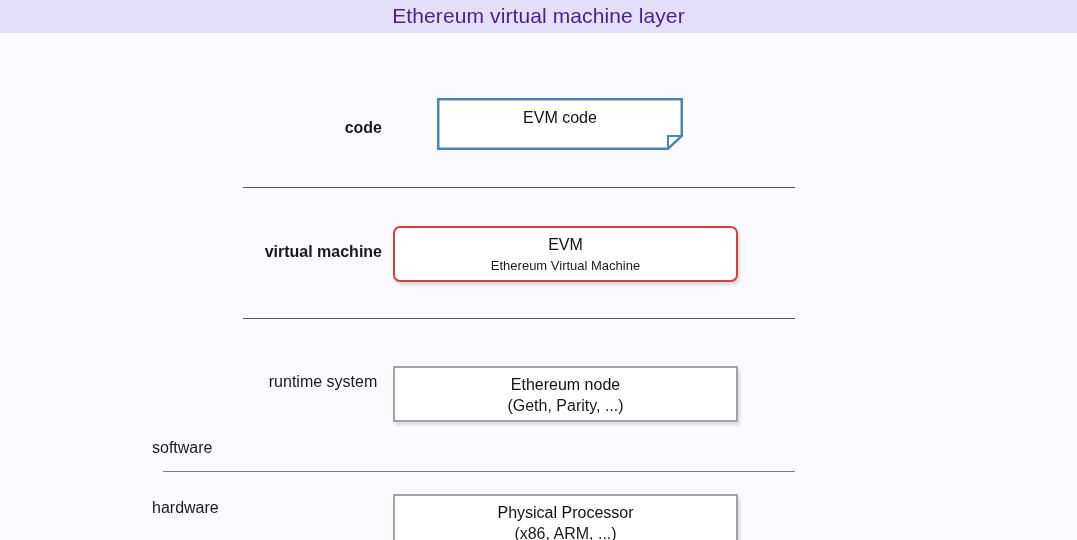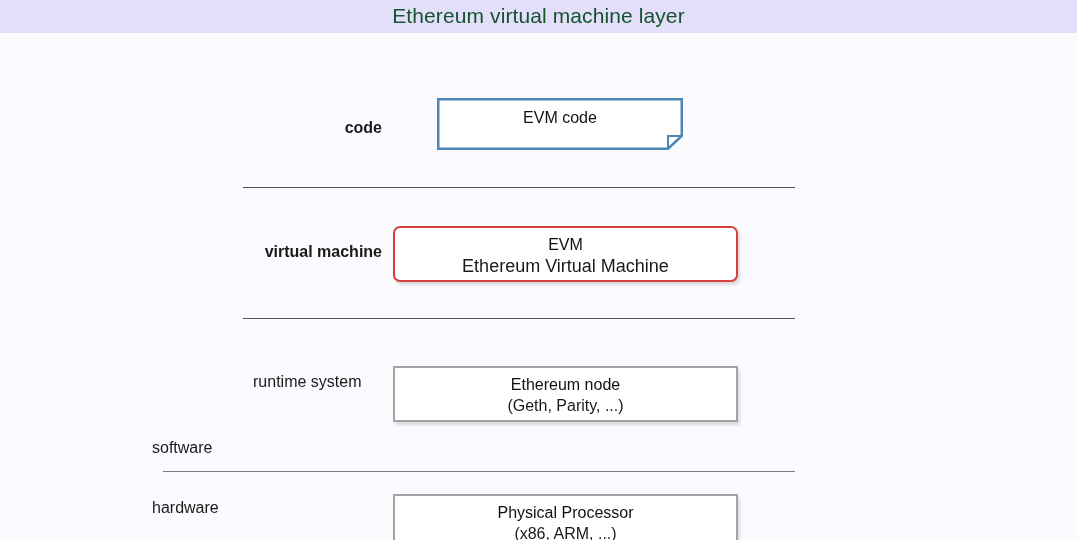--- a/index.html
+++ b/index.html
@@ -24,21 +24,21 @@
     height: 33px;
     background: #e3dffa;
   }
   #slide-title {
     position: absolute;
     left: 0;
     top: 4px;
     width: 1077px;
     text-align: center;
     font-size: 21px;
-    color: #14532d;
+    color: #4c1d95;
     letter-spacing: 0.1px;
     white-space: nowrap;
   }
 
   
   #diagram {
     position: absolute;
     left: 0;
     top: 33px;
     width: 1077px;
@@ -206,26 +206,26 @@
     </svg>
     <span class="doc-label">EVM code</span>
   </div>
 
   <div class="divider" id="divider-code-vm"></div>
 
   <div class="row-label right-aligned" id="label-virtual-machine">virtual machine</div>
 
   <div class="node-box red" id="box-evm">
     <span class="node-title two-line">EVM</span>
-    <span class="node-subtitle" style="font-size:18px;">Ethereum Virtual Machine</span>
+    <span class="node-subtitle" style="font-size:13px;">Ethereum Virtual Machine</span>
   </div>
 
   <div class="divider" id="divider-vm-runtime"></div>
 
-  <div class="row-label left-aligned" id="label-runtime-system" style="text-align:left; left:253px; width:140px;">
+  <div class="row-label left-aligned" id="label-runtime-system" style="text-align:center; left:253px; width:140px;">
     <div>runtime system</div>
   </div>
 
   <div class="node-box blue" id="box-ethereum-node">
     <span class="node-title two-line">Ethereum node</span>
     <span class="node-subtitle">(Geth, Parity, ...)</span>
   </div>
 
   <div class="row-label left-aligned" id="label-software">software</div>
 

